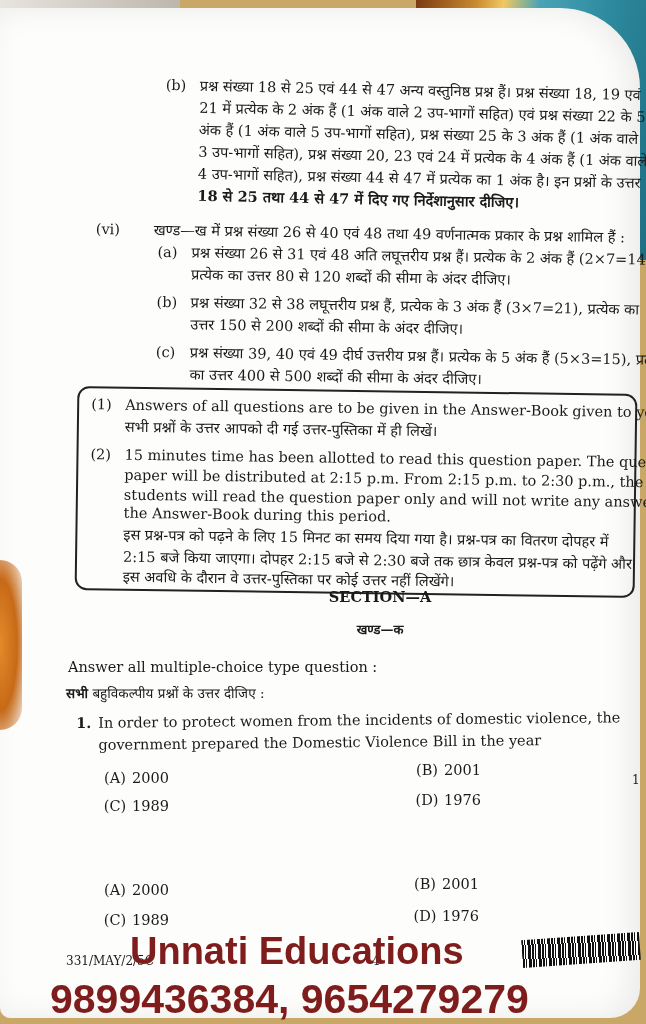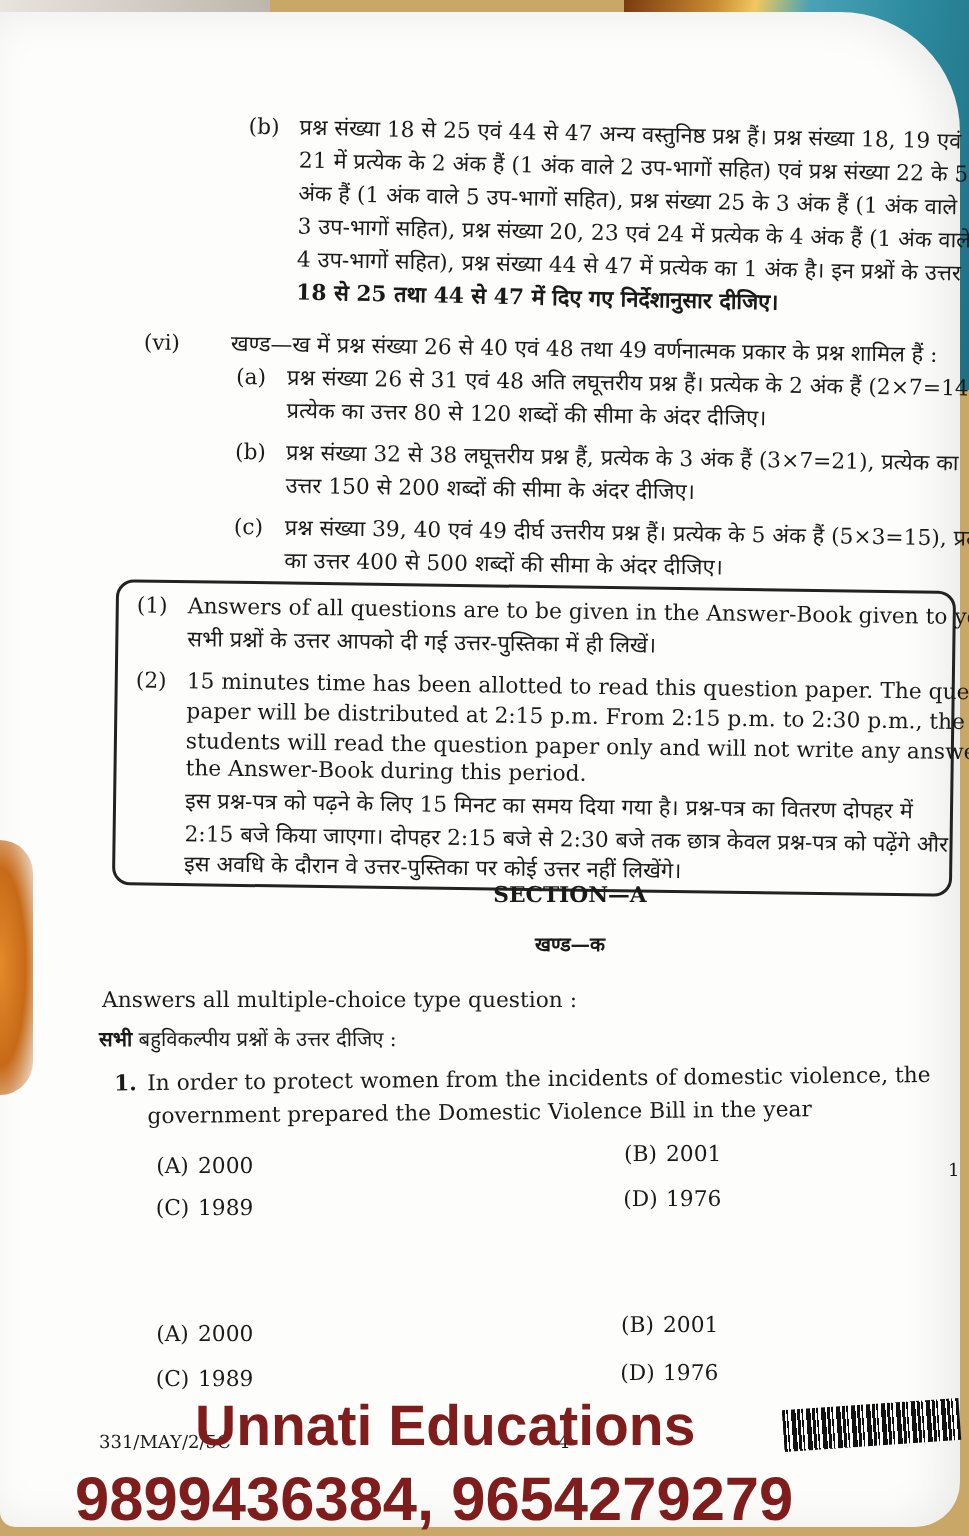--- a/index.html
+++ b/index.html
@@ -91,21 +91,21 @@
     <div class="item" style="top:114px; left:46px;">the Answer-Book during this period.</div>
     <div class="item" style="top:136px; left:46px;">इस प्रश्न-पत्र को पढ़ने के लिए 15 मिनट का समय दिया गया है। प्रश्न-पत्र का वितरण दोपहर में</div>
     <div class="item" style="top:158px; left:46px;">2:15 बजे किया जाएगा। दोपहर 2:15 बजे से 2:30 बजे तक छात्र केवल प्रश्न-पत्र को पढ़ेंगे और</div>
     <div class="item" style="top:178px; left:46px;">इस अवधि के दौरान वे उत्तर-पुस्तिका पर कोई उत्तर नहीं लिखेंगे।</div>
   </div>
 
   <div class="sec-title" style="top:580px;">SECTION—A</div>
   <div class="sec-title" style="top:612px; font-size:13px;">खण्ड—क</div>
 
   <div class="block" style="left:68px; top:648px;">
-    <span>Answers </span><span class="i">all</span><span> multiple-choice type question :</span>
+    <span>Answer </span><span class="i">all</span><span> multiple-choice type question :</span>
   </div>
   <div class="block" style="left:66px; top:674px; font-size:13.5px;">
     <span class="b">सभी</span><span> बहुविकल्पीय प्रश्नों के उत्तर दीजिए :</span>
   </div>
 
   <div class="block" style="left:76px; top:704px; transform:rotate(-0.6deg); transform-origin:left top;">
     <div class="row"><span class="b" style="display:inline-block; width:22px;">1.</span><span>In order to protect women from the incidents of domestic violence, the</span></div>
     <div class="row" style="padding-left:22px;">government prepared the Domestic Violence Bill in the year</div>
   </div>
 

